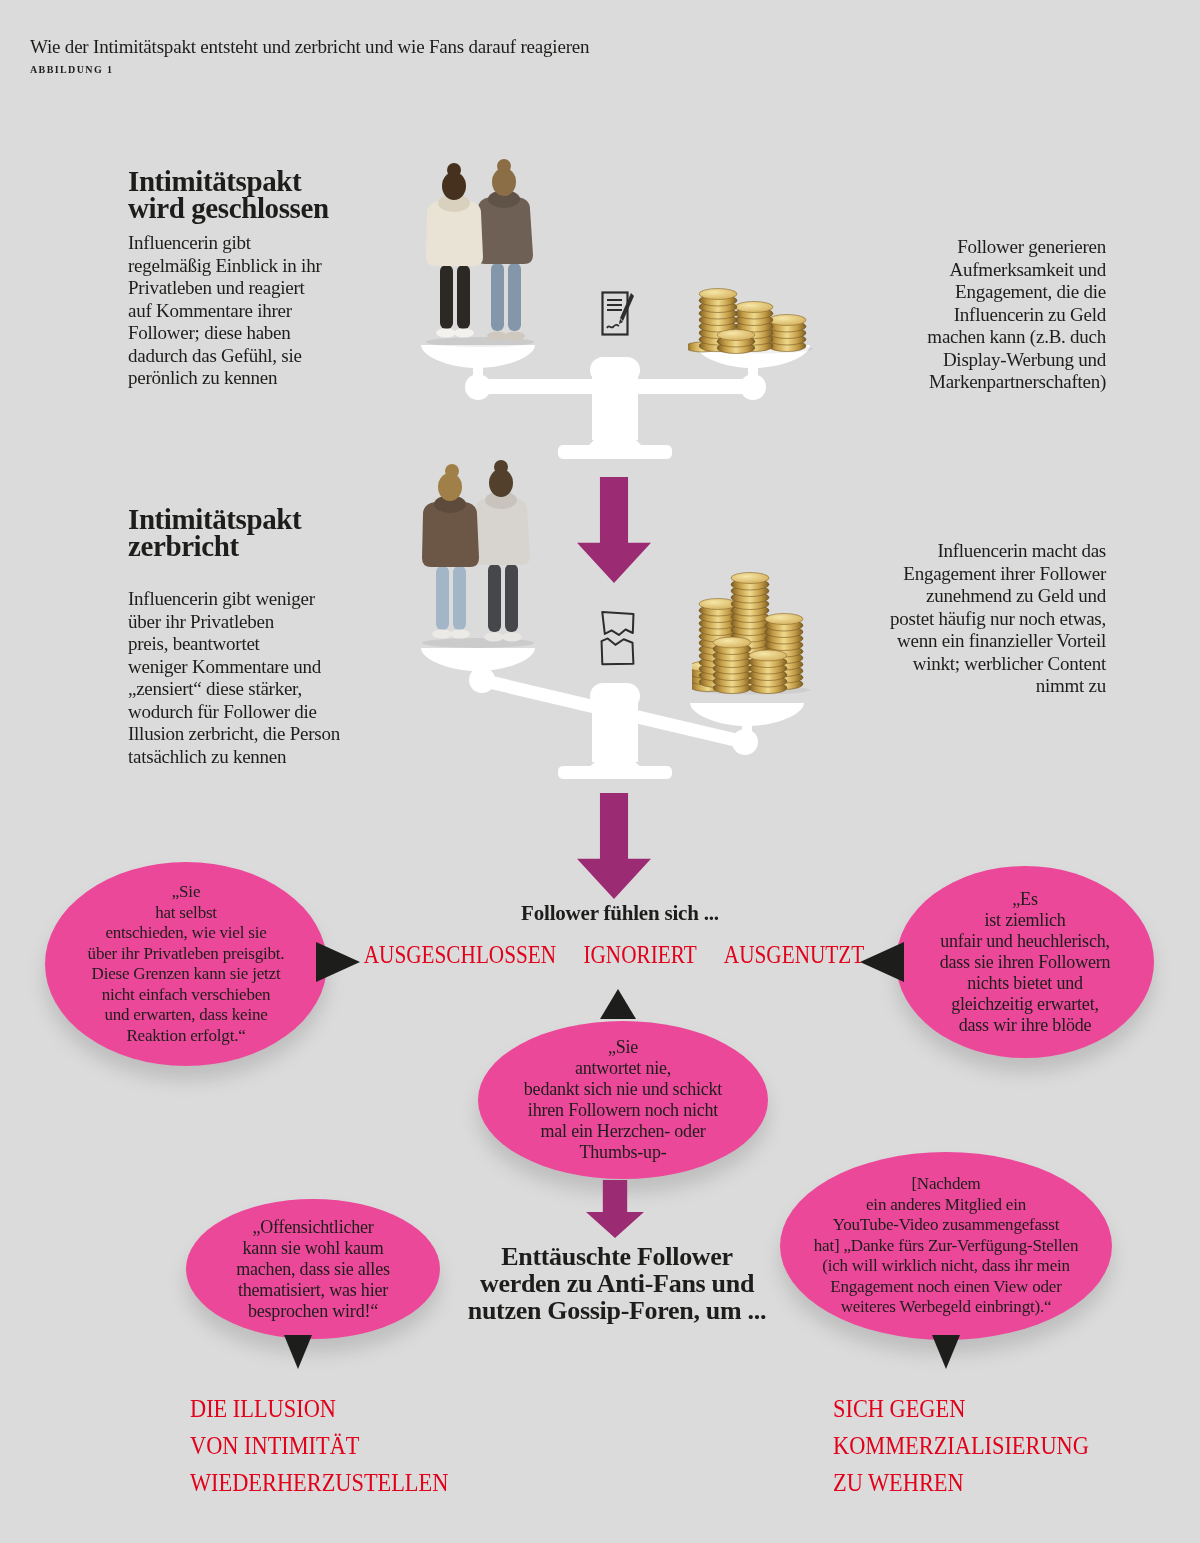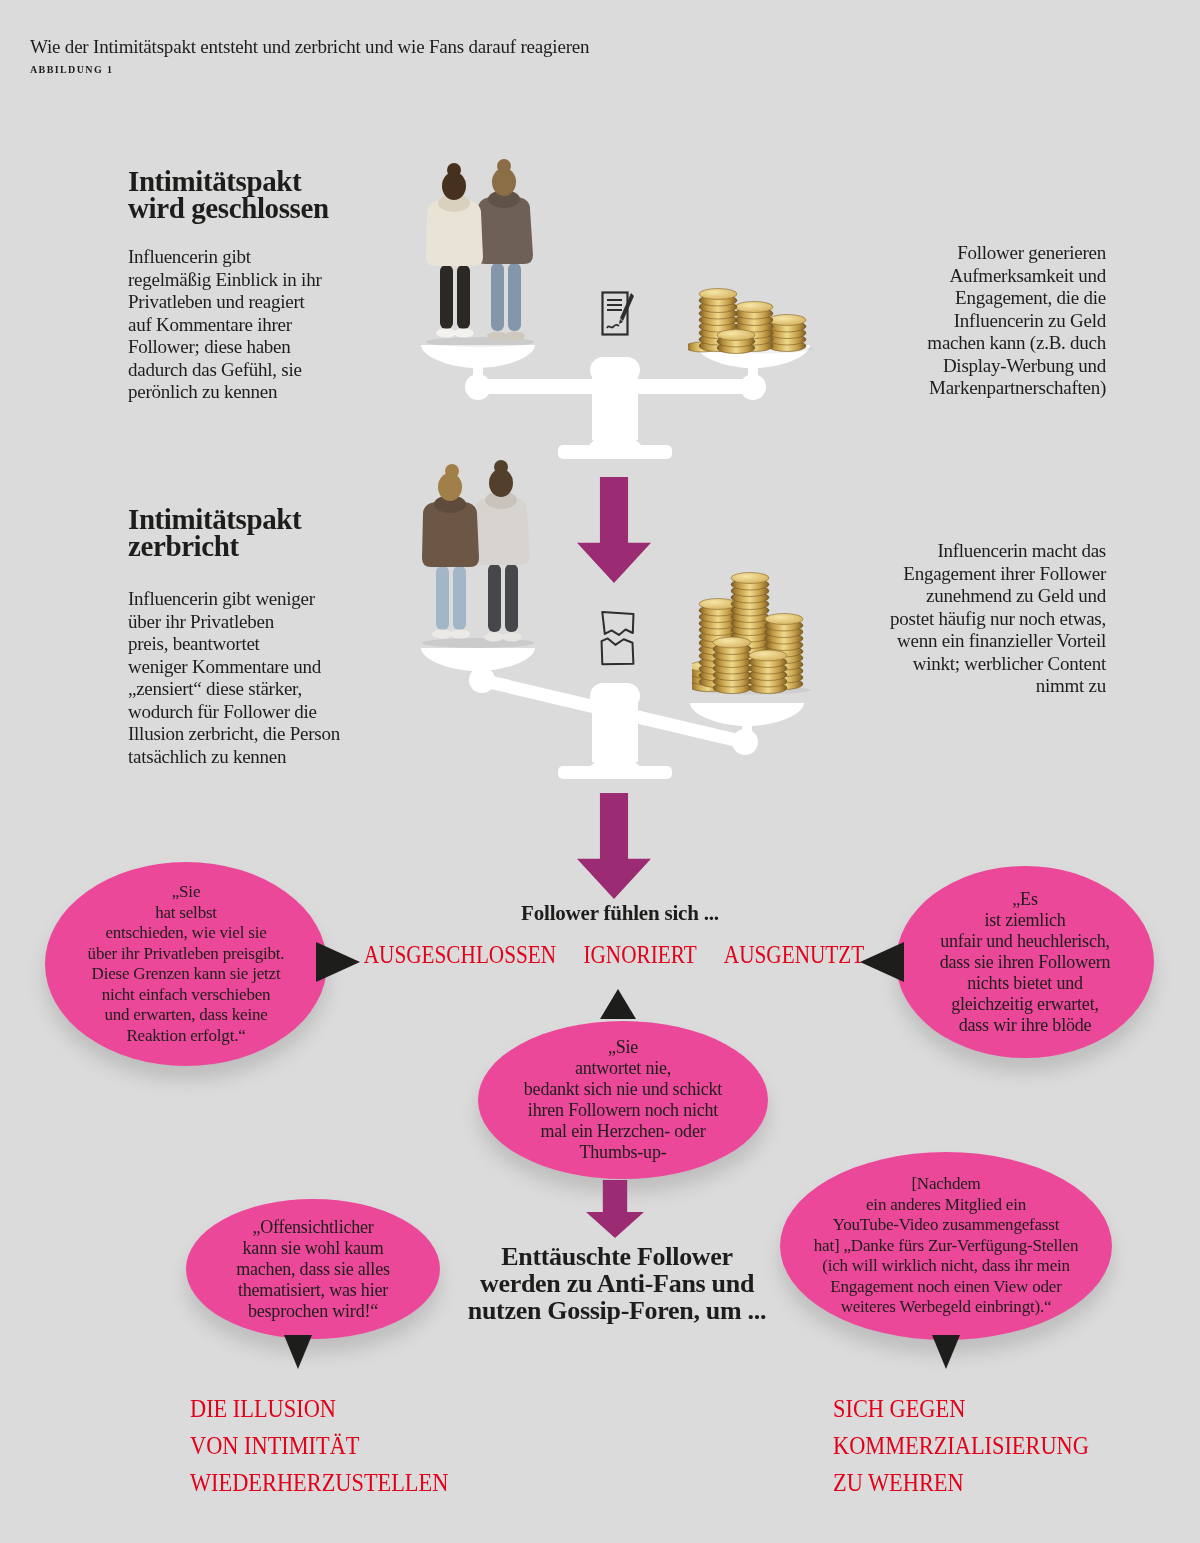--- a/index.html
+++ b/index.html
@@ -54,28 +54,28 @@
         <rect x="-5" y="20" width="10" height="12"></rect>
       </g>
     </defs>
   </svg>
 
   <div class="abs page-title" style="left:30px;top:36px;width:900px">Wie der Intimitätspakt entsteht und zerbricht und wie Fans darauf reagieren</div>
   <div class="abs fig-label" style="left:30px;top:64px">ABBILDUNG 1</div>
 
   <div class="abs stage-heading pre" style="left:128px;top:168px;width:260px">Intimitätspakt
 wird geschlossen</div>
-  <div class="abs bodytext pre" style="left:128px;top:246px;width:256px">Influencerin gibt
+  <div class="abs bodytext pre" style="left:128px;top:232px;width:256px">Influencerin gibt
 regelmäßig Einblick in ihr
 Privatleben und reagiert
 auf Kommentare ihrer
 Follower; diese haben
 dadurch das Gefühl, sie
 perönlich zu kennen</div>
-  <div class="abs bodytext pre right-align" style="left:880px;top:242px;width:226px">Follower generieren
+  <div class="abs bodytext pre right-align" style="left:880px;top:236px;width:226px">Follower generieren
 Aufmerksamkeit und
 Engagement, die die
 Influencerin zu Geld
 machen kann (z.B. duch
 Display-Werbung und
 Markenpartnerschaften)</div>
 
   <svg class="abs" style="left:390px;top:150px" width="460" height="320" viewBox="0 0 460 320">
     <g fill="#ffffff">
       <rect x="200" y="207" width="50" height="26" rx="13"></rect>

